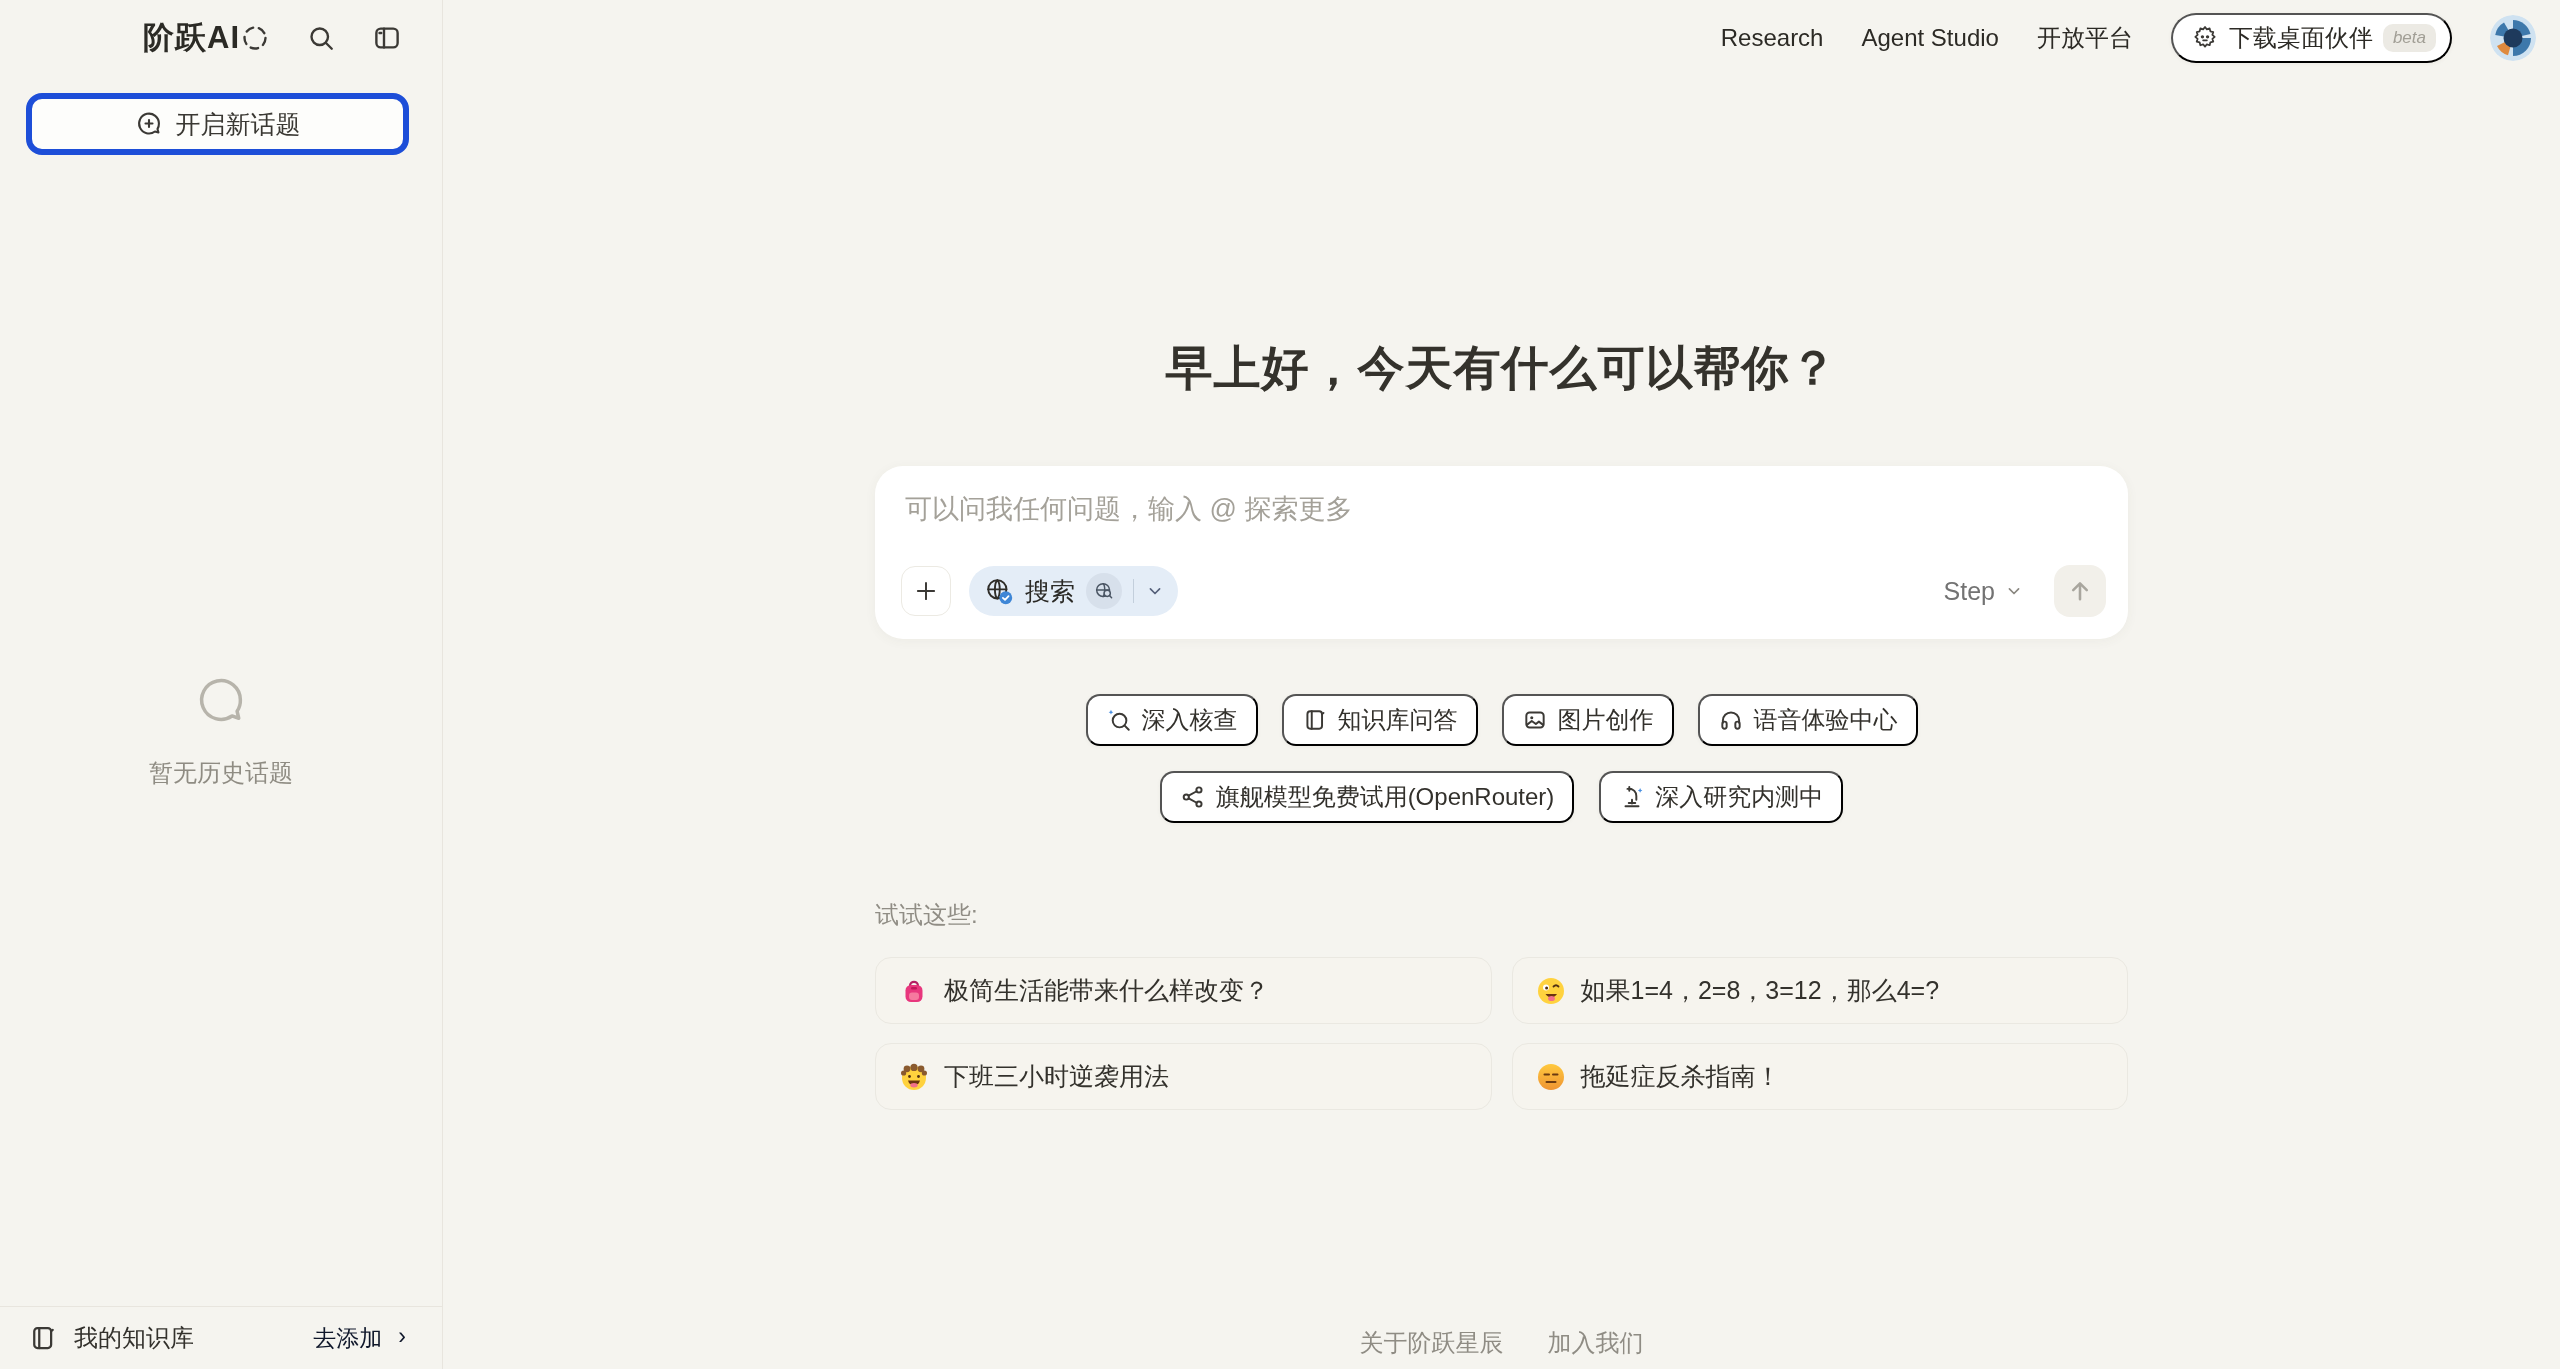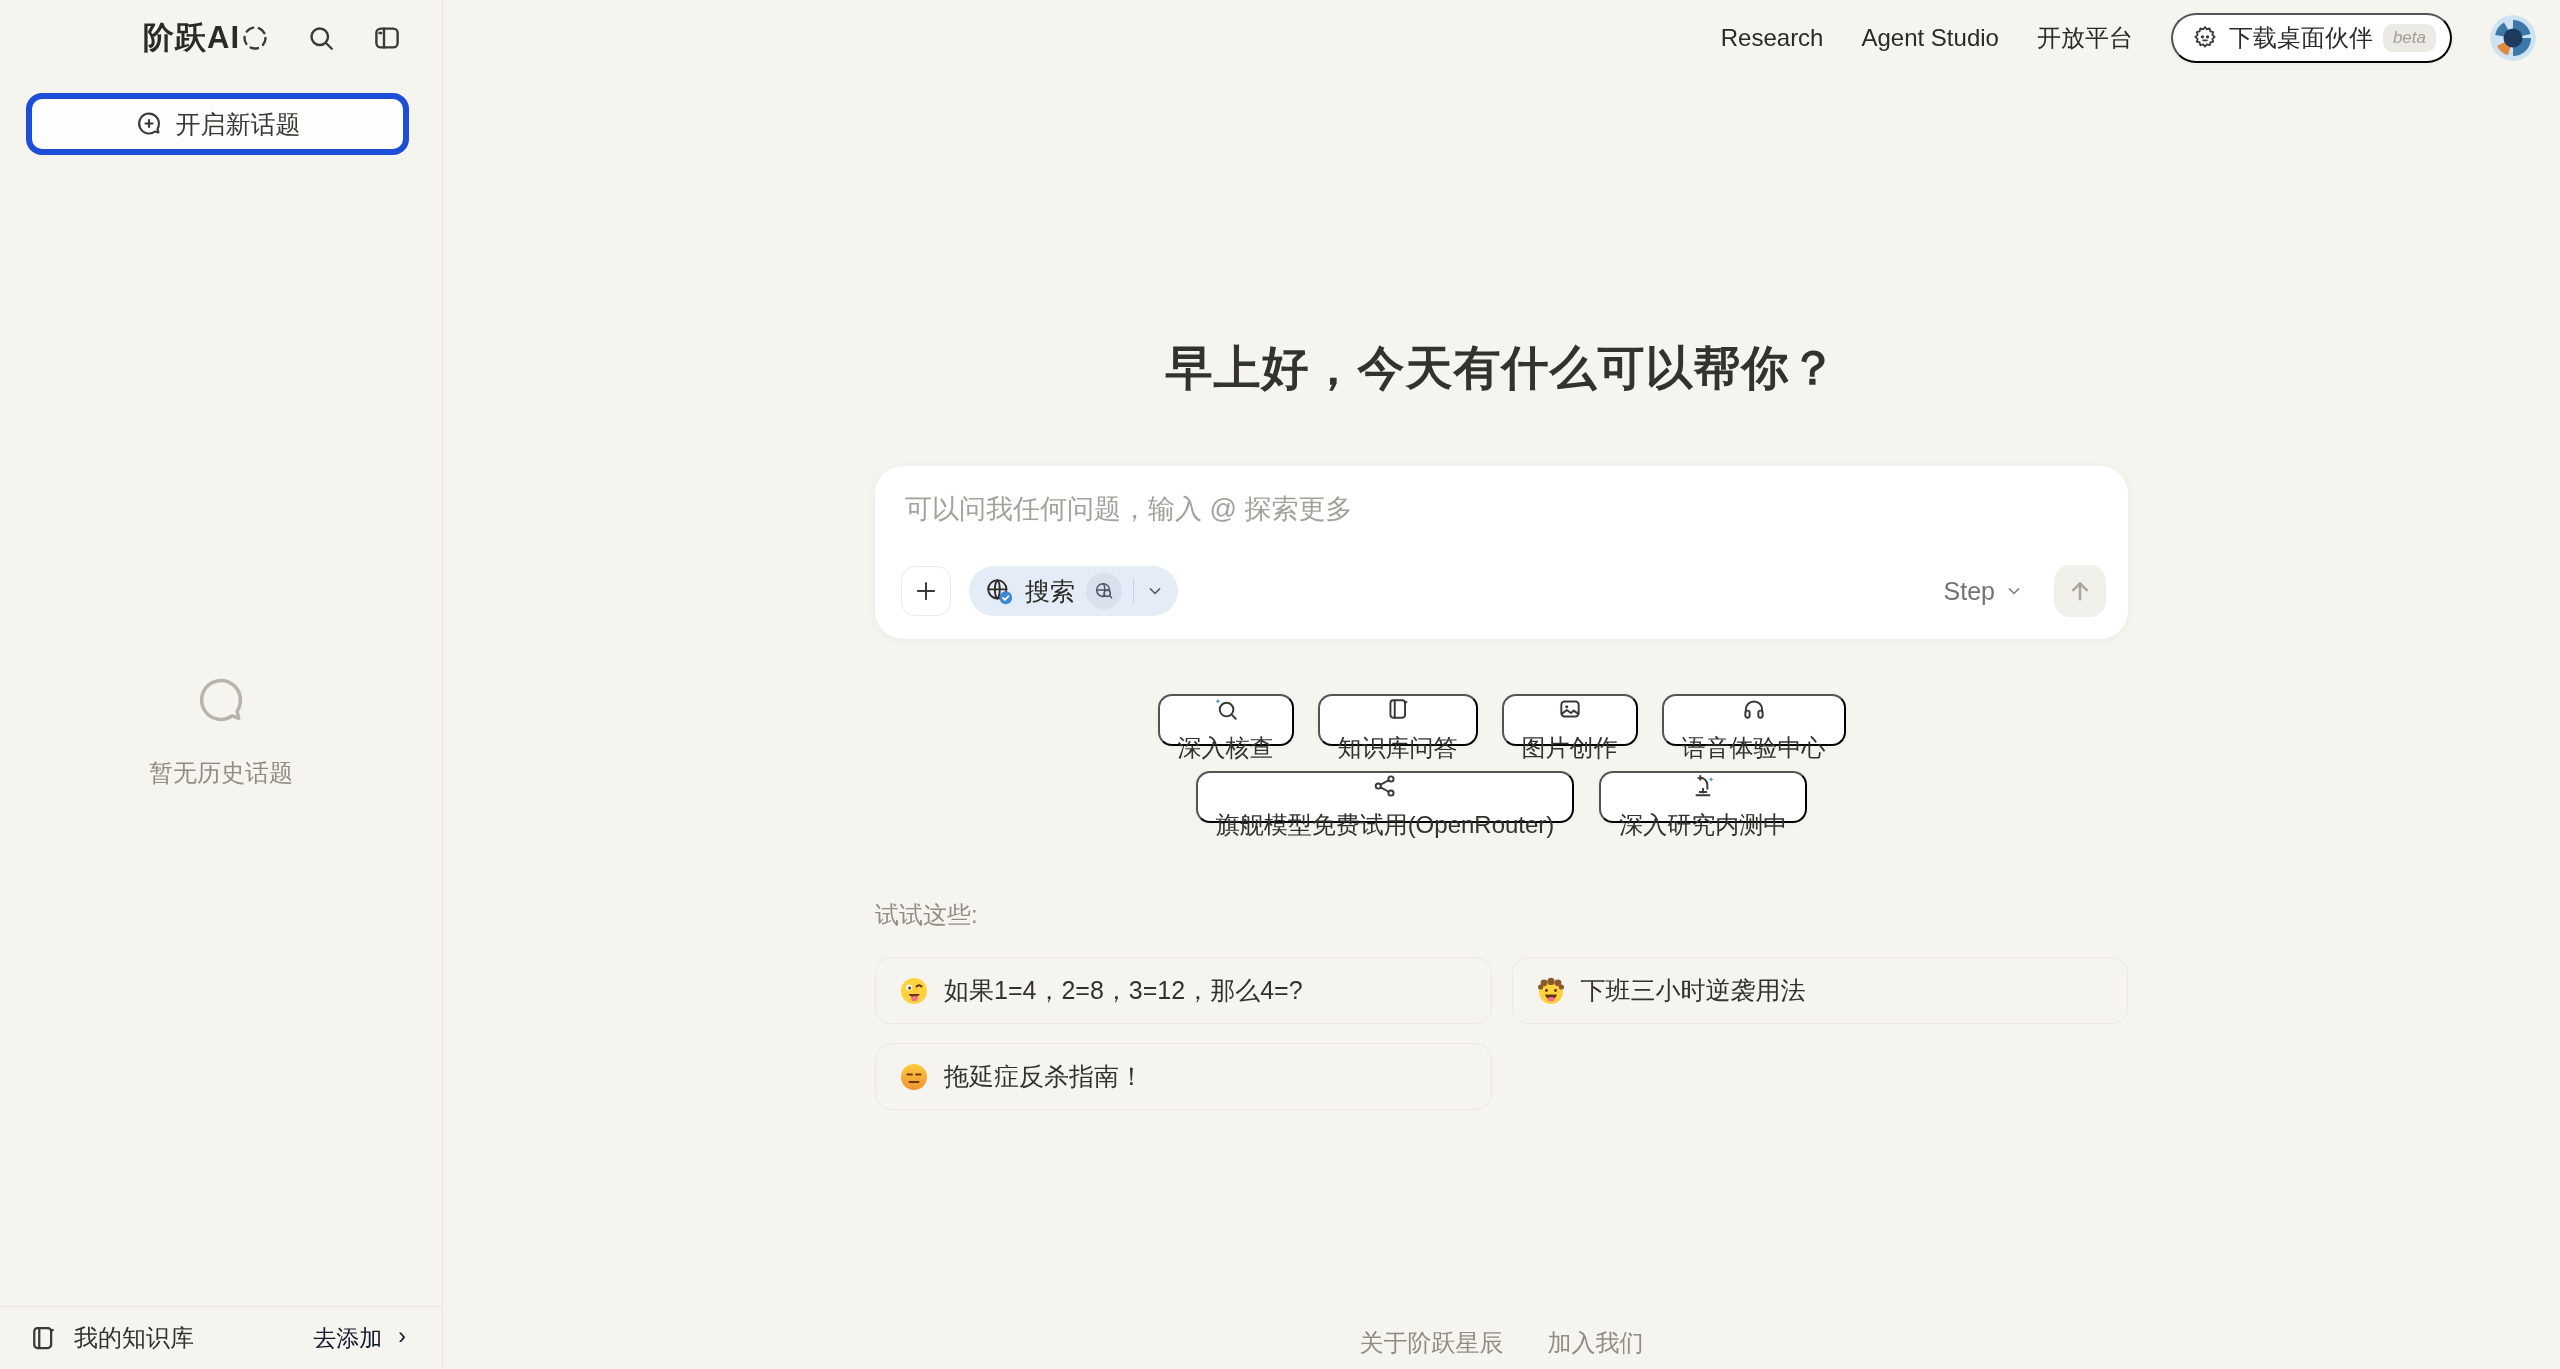--- a/index.html
+++ b/index.html
@@ -76,21 +76,21 @@
   .model-select { display:flex; align-items:center; gap:9px; margin-right:30px; font-size:25px; color:#737373; cursor:pointer; }
   .send-btn {
     width:52px; height:52px; border-radius:16px; background:#f2f0ea; border:none;
     display:flex; align-items:center; justify-content:center; cursor:pointer;
   }
 
   .quick-actions { margin-top:55px; display:flex; gap:24px; }
   .chip {
     height:52px; background:#ffffff; border-radius:14px; padding:0 18px;
     display:flex; align-items:center; gap:10px; cursor:pointer;
-    box-shadow:0 1px 4px rgba(80,70,50,.05); font-size:24px; color:#33312c; white-space:nowrap;flex-direction:column;
+    box-shadow:0 1px 4px rgba(80,70,50,.05); font-size:24px; color:#33312c; white-space:nowrap;
   }
   .promo-actions { margin-top:25px; display:flex; gap:25px; }
 
   .suggestions { width:1253px; margin-top:76px; }
   .suggestions-title { font-size:24px; color:#908d85; }
   .suggestions-grid { margin-top:26px; display:grid; grid-template-columns:1fr 1fr; gap:19px 20px; }
   .suggestion-card {
     height:67px; background:#f6f4ee; border:1px solid #eae8e1; border-radius:16px;
     display:flex; align-items:center; gap:15px; padding:0 23px; cursor:pointer;
     font-size:25px; color:#33312c;
@@ -320,20 +320,31 @@
             </svg>
           </span>
           <span>深入研究内测中</span>
         </button>
       </div>
 
       <div class="suggestions">
         <div class="suggestions-title">试试这些:</div>
         <div class="suggestions-grid">
 
+          <div class="suggestion-card">
+            <span>
+              <svg width="30" height="30" viewBox="0 0 30 30">
+                <path d="M11 10c0-5.5 8-5.5 8 0" fill="none" stroke="#b41f63" stroke-width="2.2"></path>
+                <rect x="6.5" y="9" width="17" height="17" rx="5.5" fill="#e8367d"></rect>
+                <rect x="10" y="16.5" width="10" height="7.5" rx="3" fill="#f6799f"></rect>
+                <rect x="12" y="11" width="6" height="2.4" rx="1.2" fill="#c2185b"></rect>
+              </svg>
+            </span>
+            <span>极简生活能带来什么样改变？</span>
+          </div>
 
           <div class="suggestion-card">
             <span>
               <svg width="30" height="30" viewBox="0 0 30 30">
                 <circle cx="15" cy="15" r="13" fill="#ffd23e"></circle>
                 <circle cx="10" cy="11.5" r="3" fill="#ffffff"></circle>
                   <circle cx="10.6" cy="12" r="1.5" fill="#523012"></circle>
                 <path d="M17.5 10.5c1.5-1.5 3.5-1.5 5 0" fill="none" stroke="#523012" stroke-width="1.8" stroke-linecap="round"></path>
                 <path d="M9.5 18c3 4.5 8.5 4.5 11.5 0z" fill="#6b3410"></path>
                 <ellipse cx="15.5" cy="22.5" rx="3.4" ry="2.6" fill="#f2708a"></ellipse>

